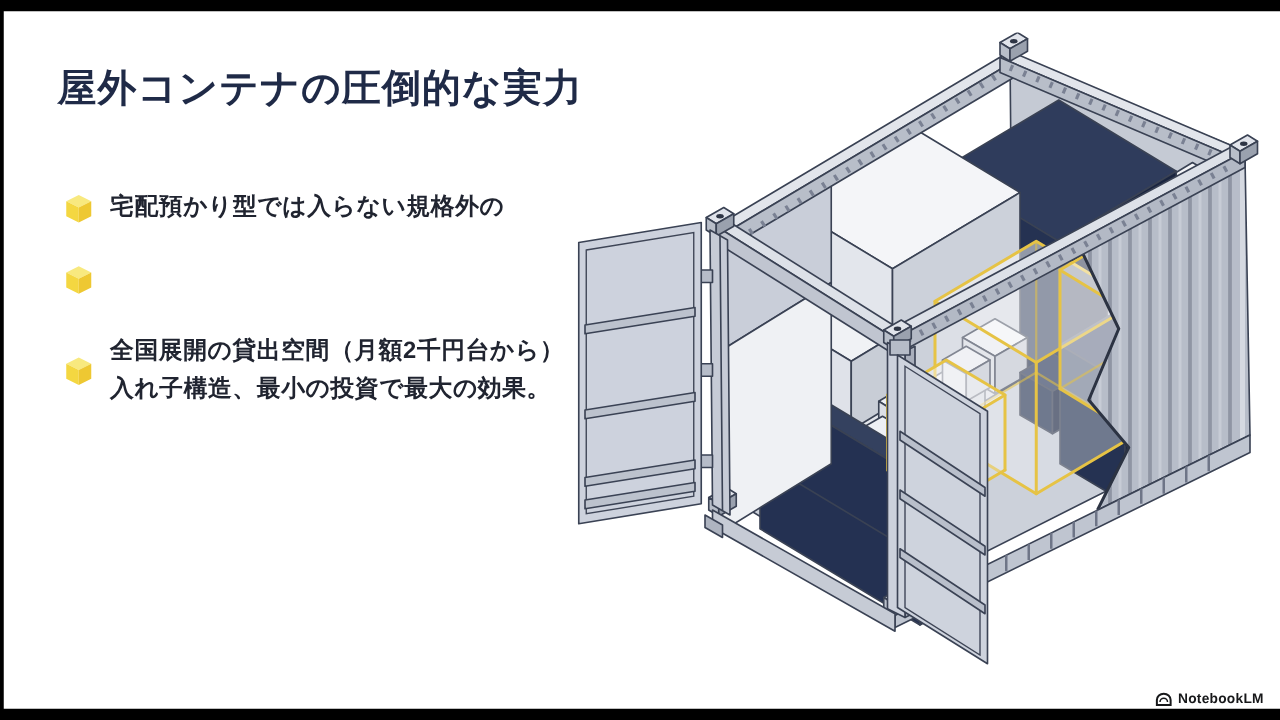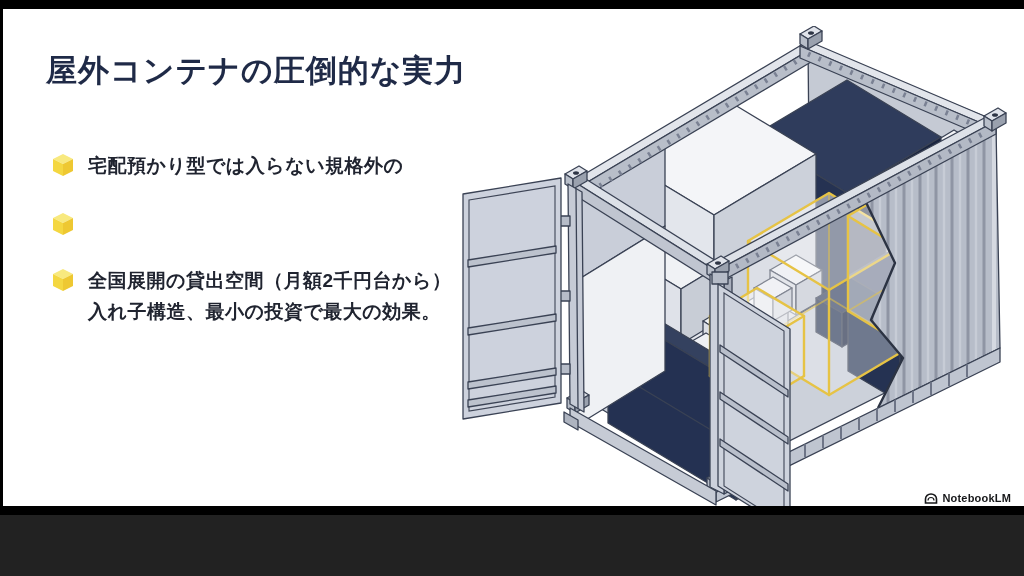--- a/index.html
+++ b/index.html
@@ -1,27 +1,27 @@
 <!DOCTYPE html>
 <html style="--c-title: #1F2A47; --c-body: #202430; --c-bg: #FFFFFF; --c-bar: #000000;"><head>
 <meta charset="utf-8">
 <style>
   :root{
     --c-title:#1F2A47; --c-body:#202430; --c-bg:#FFFFFF; --c-bar:#000000;
   }
   *{box-sizing:border-box; margin:0; padding:0;}
   body{background:#222; font-family:"Liberation Sans","DejaVu Sans",sans-serif;}
-  .stage{position:relative; width:1024px; height:515px; background:var(--c-bg); overflow:hidden;}
+  .stage{position:relative; width:1024px; height:576px; background:var(--c-bg); overflow:hidden;}
   .bar{position:absolute; left:0; width:1024px; height:9px; background:var(--c-bar);}
   .bar.top{top:0;} .bar.bottom{bottom:0;}
   .edge-left{position:absolute; left:0; top:0; width:3px; height:576px; background:var(--c-bar);}
   .title{position:absolute; left:46px; top:50px; font-size:31px; font-weight:800;
          color:var(--c-title); letter-spacing:1px;}
   .bullets{position:absolute; left:50px; top:150px; width:420px;}
-  .bullet-item{display:flex; align-items:flex-start; margin-bottom:28px;}
+  .bullet-item{display:flex; align-items:center; margin-bottom:28px;}
   .bullet-icon{flex:0 0 26px; margin-top:2px; margin-right:12px;}
   .bullet-text{font-size:19px; font-weight:700; color:var(--c-body); line-height:31px; letter-spacing:0.5px;}
   .bullet-text span{display:block; white-space:nowrap;}
   .statement{position:absolute; left:44px; top:443px; font-size:35px; font-weight:800;
              color:var(--c-title); line-height:48px; letter-spacing:1px;}
   .statement span{display:block; white-space:nowrap;}
   .illustration{position:absolute; left:448px; top:26px;}
   .brand{position:absolute; right:13px; bottom:11px; display:flex; align-items:flex-start; gap:4px;}
   .brand-label{font-size:11px; font-weight:600; color:#17181a; letter-spacing:0.2px;}
   

